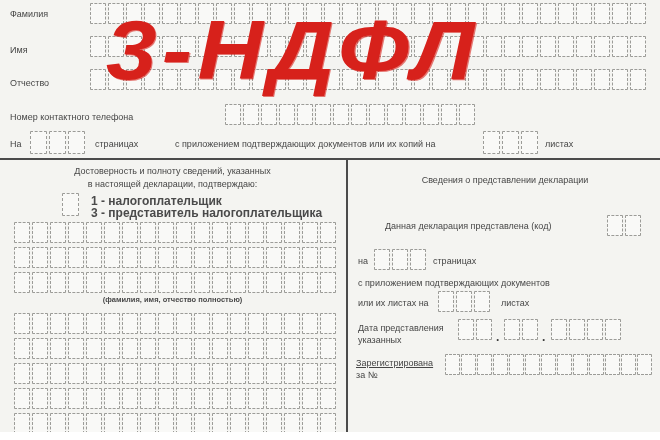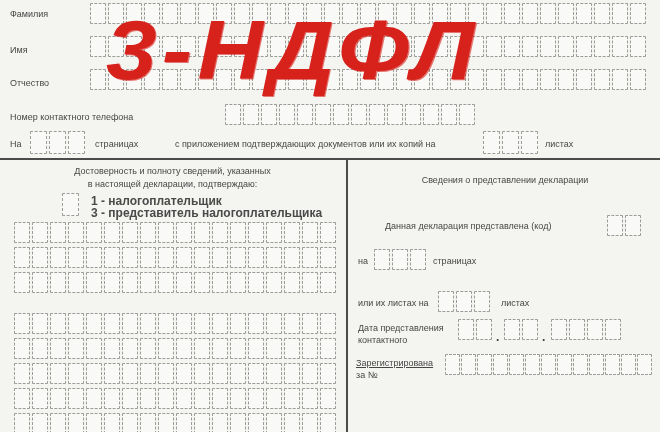--- a/index.html
+++ b/index.html
@@ -246,20 +246,21 @@
       <div class="cell"></div>
       <div class="cell"></div>
       <div class="cell"></div>
       <div class="cell"></div>
       <div class="cell"></div>
       <div class="cell"></div>
       <div class="cell"></div>
       <div class="cell"></div>
     </div>
 
+  <div class="lbl lbl-sm centered" style="left:20px; top:295px; width:305px; font-size:7.5px;">(фамилия, имя, отчество полностью)</div>
 
   <div class="cellrow" style="left:14px; top:313px;">
       <div class="cell"></div>
       <div class="cell"></div>
       <div class="cell"></div>
       <div class="cell"></div>
       <div class="cell"></div>
       <div class="cell"></div>
       <div class="cell"></div>
       <div class="cell"></div>
@@ -364,31 +365,32 @@
     </div>
 
   <div class="lbl" style="left:358px; top:256px;">на</div>
   <div class="cellrow" style="left:374px; top:249px;">
       <div class="cell"></div>
       <div class="cell"></div>
       <div class="cell"></div>
     </div>
   <div class="lbl" style="left:433px; top:256px;">страницах</div>
 
+  <div class="lbl" style="left:358px; top:278px;">с приложением подтверждающих документов</div>
 
   <div class="lbl" style="left:358px; top:298px;">или их листах на</div>
   <div class="cellrow" style="left:438px; top:291px;">
       <div class="cell"></div>
       <div class="cell"></div>
       <div class="cell"></div>
     </div>
   <div class="lbl" style="left:501px; top:298px;">листах</div>
 
   <div class="lbl" style="left:358px; top:323px;">Дата представления</div>
-  <div class="lbl" style="left:358px; top:335px;">контактного</div>
+  <div class="lbl" style="left:358px; top:335px;">указанных</div>
   <div class="cellrow" style="left:458px; top:319px;">
       <div class="cell"></div>
       <div class="cell"></div>
     </div>
   <div class="dot-sep" style="left:496px; top:330px;">.</div>
   <div class="cellrow" style="left:504px; top:319px;">
       <div class="cell"></div>
       <div class="cell"></div>
     </div>
   <div class="dot-sep" style="left:542px; top:330px;">.</div>

